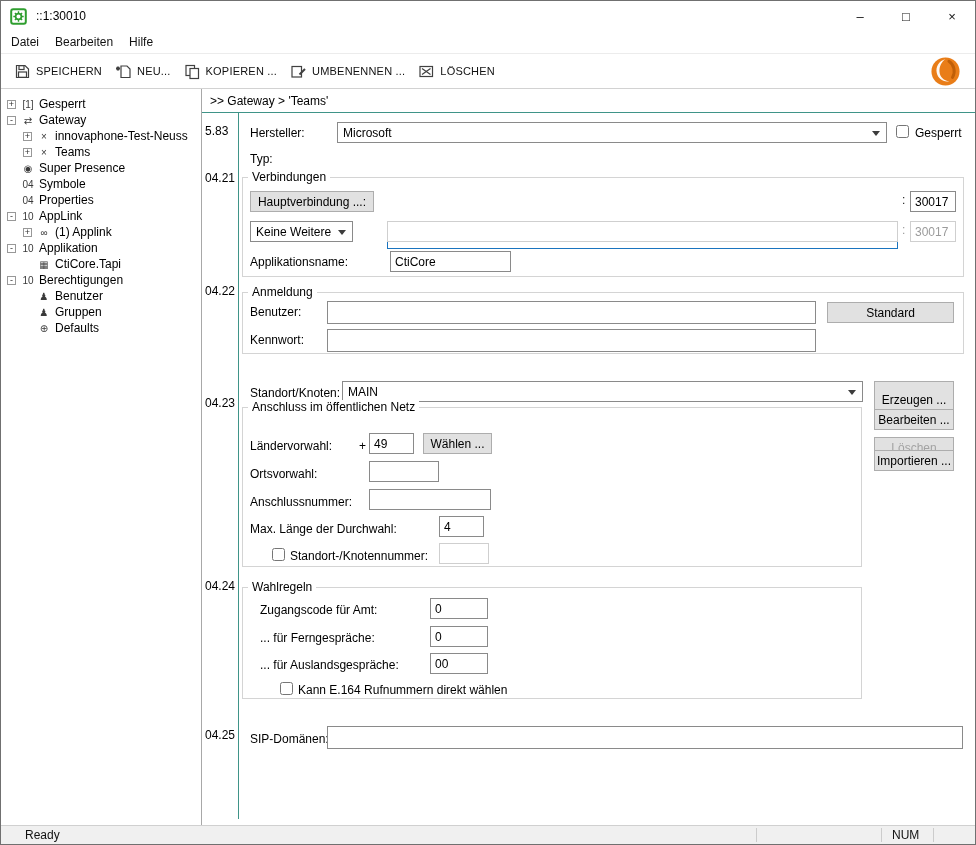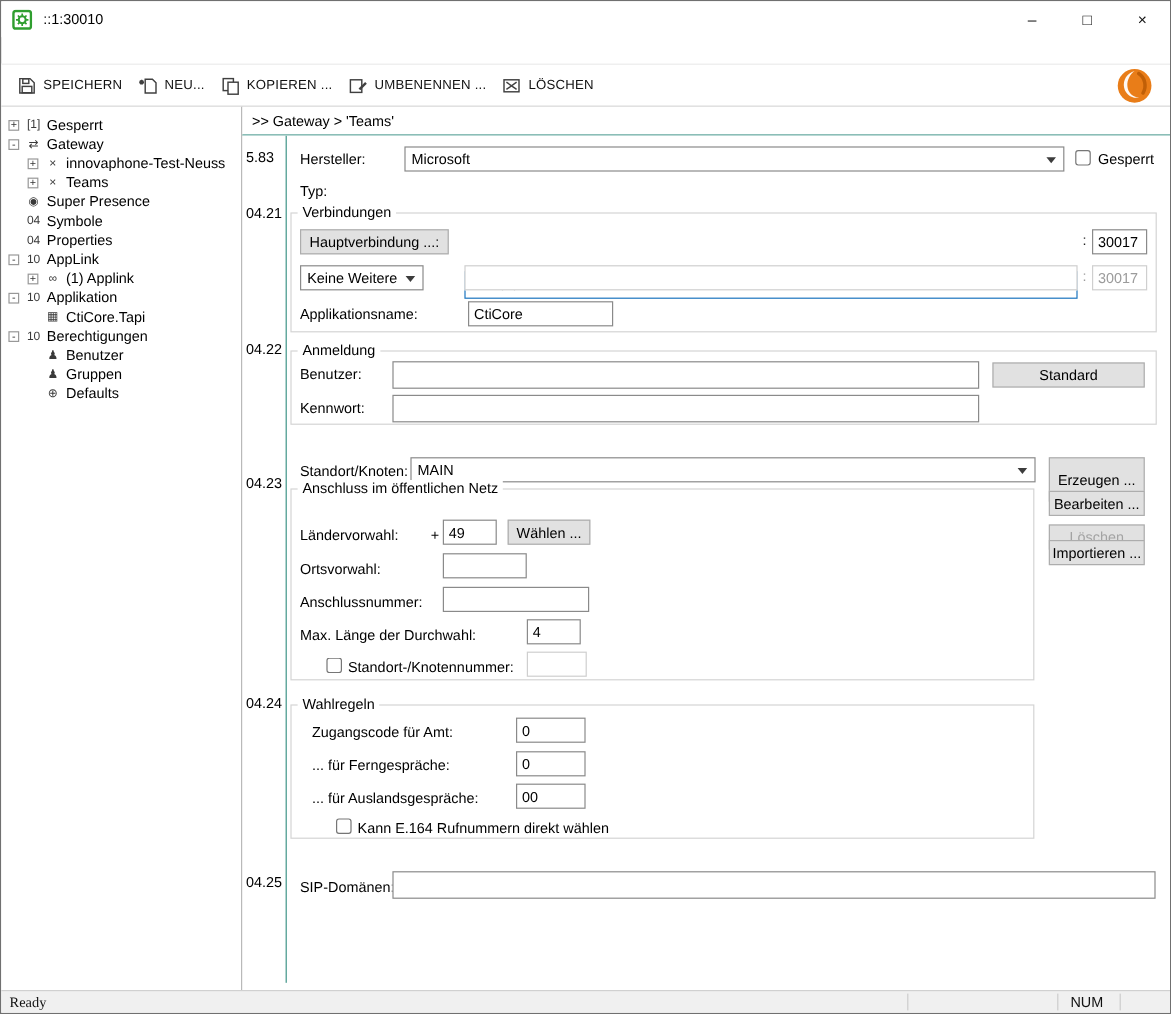--- a/index.html
+++ b/index.html
@@ -46,21 +46,21 @@
   .combo { position:absolute; border:1px solid #8a8a8a; background:#fff; display:flex; align-items:center; padding:0 18px 0 5px; font-size:12px; color:#000; overflow:hidden; }
   .chev { position:absolute; right:6px; top:50%; margin-top:-2px; width:0; height:0; border-left:4px solid transparent; border-right:4px solid transparent; border-top:5px solid #3c3c3c; }
   .btn { position:absolute; background:#e1e1e1; border:1px solid #adadad; display:flex; align-items:center; justify-content:center; font-size:12px; color:#000; cursor:default; white-space:nowrap; }
   .btn.disabled { color:#a3a3a3; }
   .cb { position:absolute; width:13px; height:13px; margin:0; }
   .colon { position:absolute; font-size:12px; color:#222; }
   .colon.off { color:#9b9b9b; }
 
   
   .statusbar { position:absolute; left:0; right:0; bottom:0; height:19px; background:#f0f0f0; border-top:1px solid #d0d0d0; font-size:12px; color:#111; }
-  .sb-left { position:absolute; left:7px; top:2px;font-family:Liberation Serif, serif; }
+  .sb-left { position:absolute; left:24px; top:2px; }
   .sb-num { position:absolute; left:891px; top:2px; }
   .sbsep { position:absolute; top:2px; bottom:2px; width:1px; background:#cccccc; }
 </style>
 </head>
 <body>
 
 <div class="window">
 
   <div class="titlebar">
     <span class="app-icon">
@@ -71,20 +71,25 @@
       </svg>
     </span>
     <span class="title">::1:30010</span>
     <div class="win-controls">
       <div class="win-btn">–</div>
       <div class="win-btn">□</div>
       <div class="win-btn">×</div>
     </div>
   </div>
 
+  <div class="menubar">
+    <div class="menu-item">Datei</div>
+    <div class="menu-item">Bearbeiten</div>
+    <div class="menu-item">Hilfe</div>
+  </div>
 
   <div class="toolbar">
     <div class="tool-btn">
       <span>
           <svg width="17" height="17" viewBox="0 0 17 17" fill="none" stroke="#404040" stroke-width="1.2">
             <path d="M2.5 2.5 h8.5 l3.5 3.5 v8.5 h-12 z"></path>
             <rect x="5" y="2.7" width="5" height="3.8"></rect>
             <rect x="4.5" y="9" width="8" height="5.3"></rect>
           </svg>
         </span>

